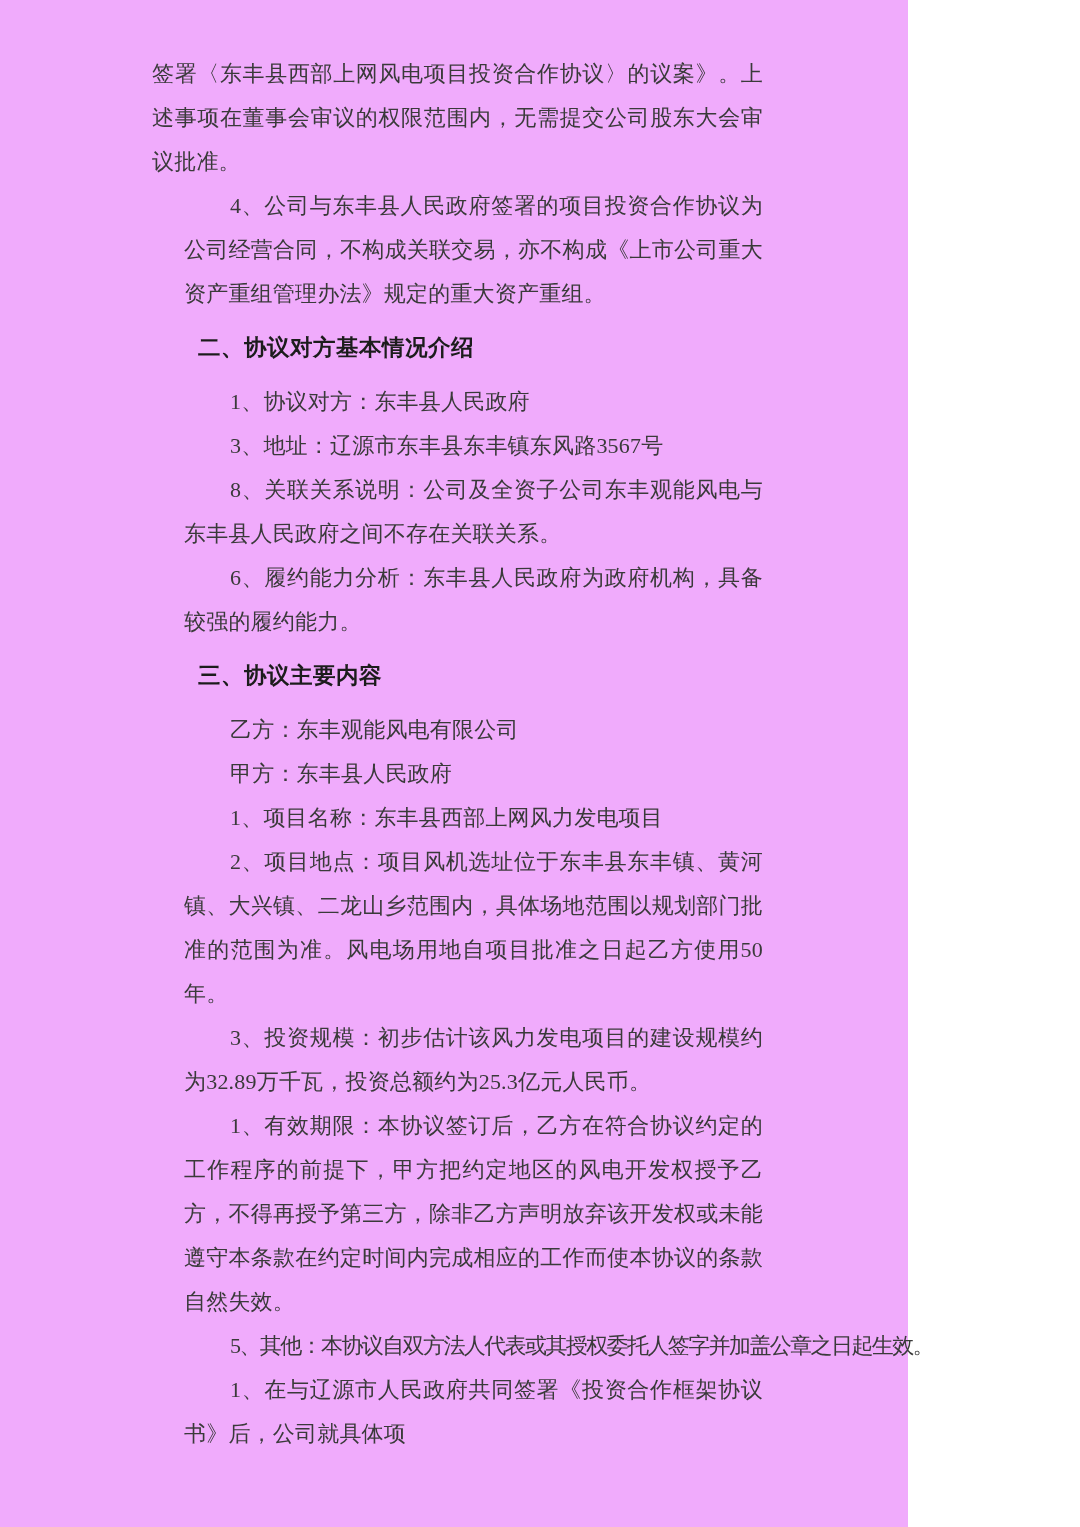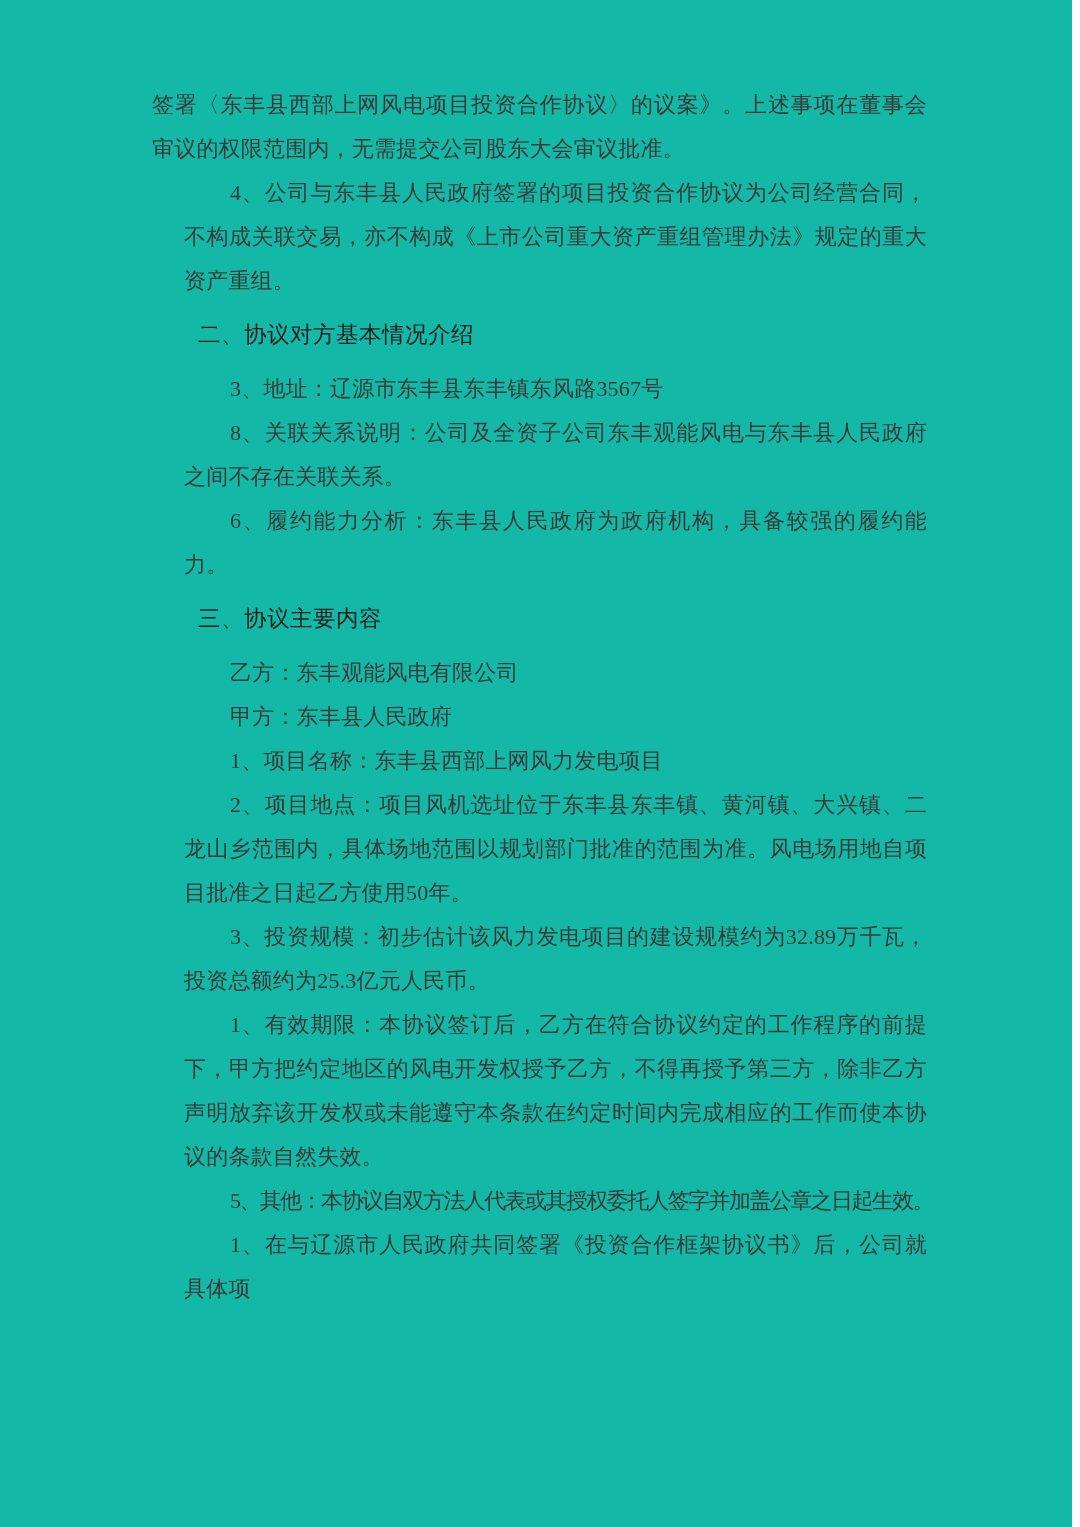--- a/index.html
+++ b/index.html
@@ -9,24 +9,24 @@
   }
   body {
     width: 1080px;
     height: 1527px;
     position: relative;
     font-family: "Liberation Serif", "DejaVu Serif", serif;
     overflow: hidden;
   }
   .page {
     box-sizing: border-box;
-    width: 1072px;
+    width: 908px;
     height: 1527px;
-    padding: 83px 145px 0 152px;
-    background: #14b8a6;
+    padding: 52px 145px 0 152px;
+    background: #f0abfc;
   }
   .para {
     margin: 0;
     font-size: 22px;
     line-height: 44px;
     color: #3a3a3a;
     text-align: justify;
     text-justify: inter-character;
     word-break: break-all;
     letter-spacing: 0.2px;
@@ -38,38 +38,39 @@
   .para.compact {
     letter-spacing: -1.6px;
     white-space: nowrap;
     text-align: left;
     font-family: Liberation Serif, serif;
   }
   .heading {
     margin: 10px 0;
     font-size: 22.5px;
     line-height: 44px;
-    font-weight: normal;
+    font-weight: bold;
     color: #1c1c1c;
     text-indent: 46px;
     font-family: "Liberation Sans", "DejaVu Sans", sans-serif;
     letter-spacing: 0.5px;
   }
 </style>
 </head>
 <body>
 
 <div class="page">
 
   <p class="para">签署〈东丰县西部上网风电项目投资合作协议〉的议案》。上述事项在董事会审议的权限范围内，无需提交公司股东大会审议批准。</p>
 
   <p class="para indent">4、公司与东丰县人民政府签署的项目投资合作协议为公司经营合同，不构成关联交易，亦不构成《上市公司重大资产重组管理办法》规定的重大资产重组。</p>
 
   <h2 class="heading">二、协议对方基本情况介绍</h2>
 
+  <p class="para indent">1、协议对方：东丰县人民政府</p>
 
 
   <p class="para indent">3、地址：辽源市东丰县东丰镇东风路3567号</p>
 
   <p class="para indent">8、关联关系说明：公司及全资子公司东丰观能风电与东丰县人民政府之间不存在关联关系。</p>
 
 
   <p class="para indent">6、履约能力分析：东丰县人民政府为政府机构，具备较强的履约能力。</p>
 
   <h2 class="heading">三、协议主要内容</h2>

